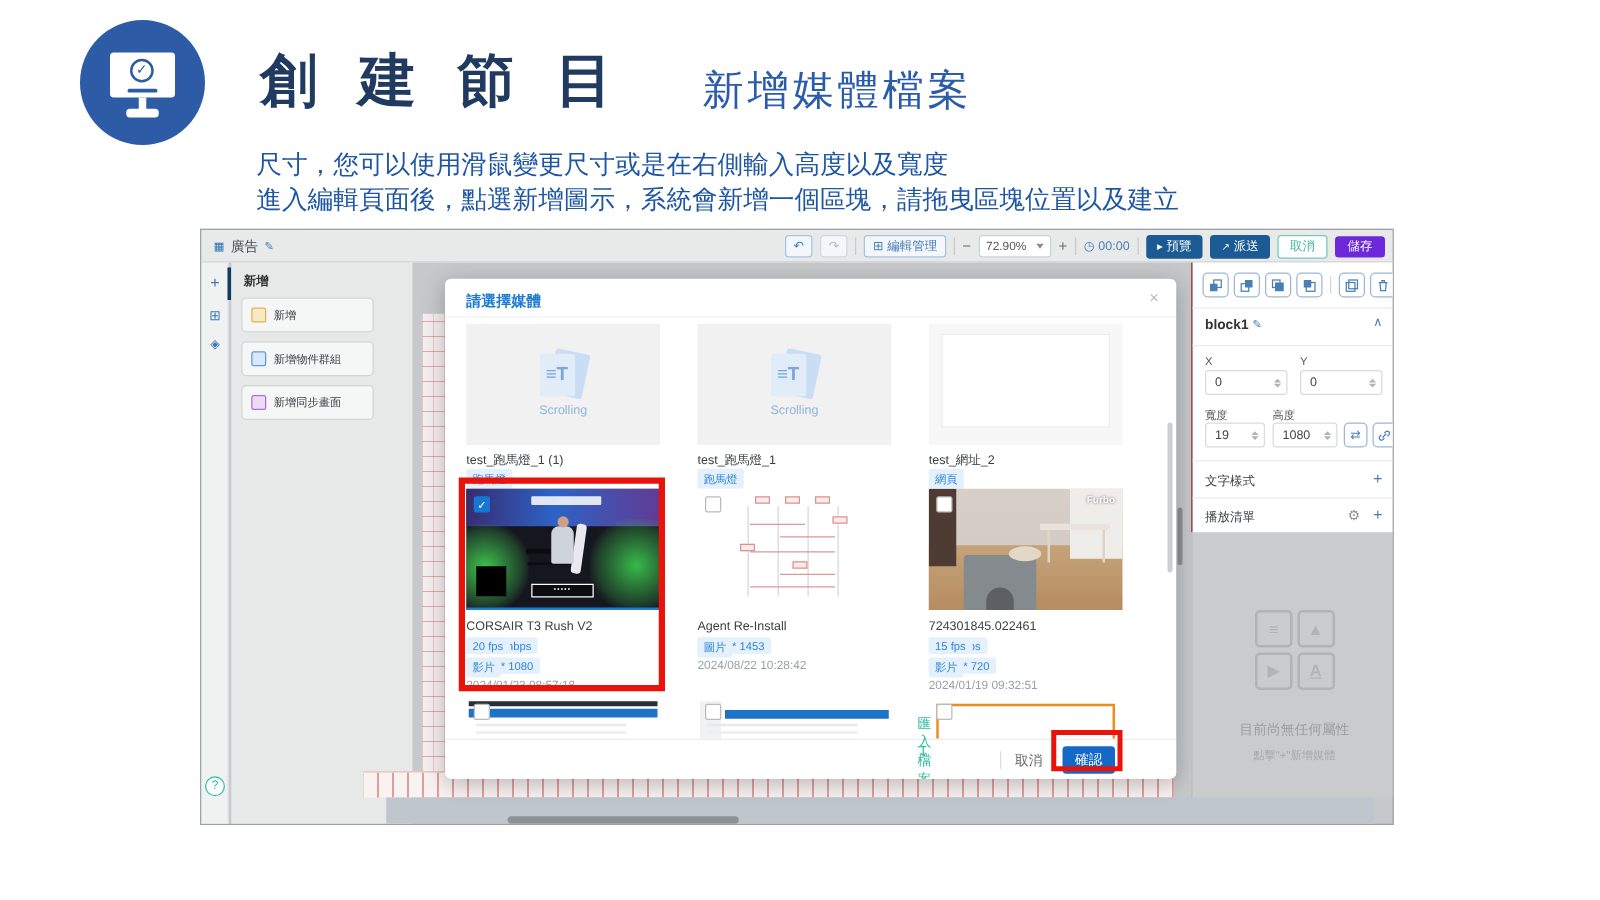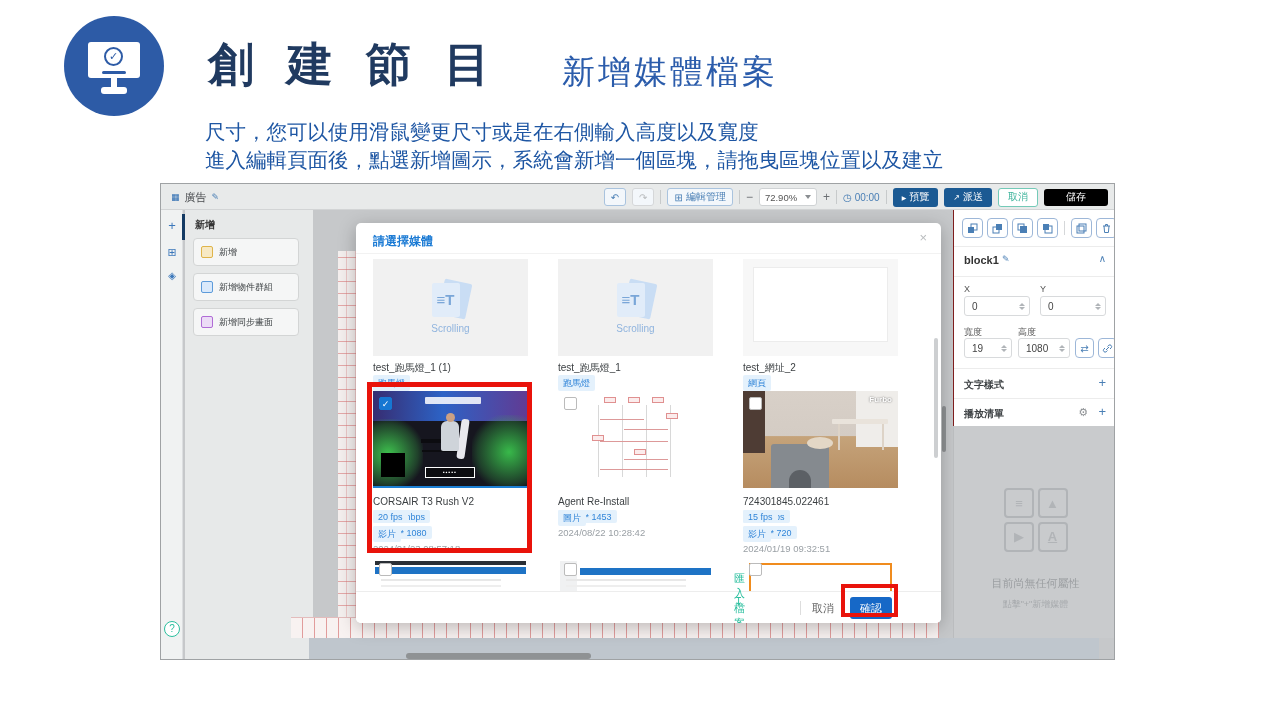--- a/index.html
+++ b/index.html
@@ -26,28 +26,28 @@
   .topbar-left span, .topbar-right span, .topbar-right button, .topbar-right div { position:static; }
   .tb-div { width:1px; height:14px; background:#c7cacb; }
   .tb-btn { height:18px; display:flex; align-items:center; gap:3px; border:1px solid #a9c3de; border-radius:3px; background:#f3f7fb; color:#4a7fb5; font-size:10px; padding:0 6px; }
   .tb-btn.disabled { border-color:#d5d7d9; color:#b9bcbe; }
   .tb-zoom { width:58px; height:18px; background:#fff; border:1px solid #cfd2d4; border-radius:3px; font-size:9.5px; color:#555; display:flex; align-items:center; justify-content:space-between; padding:0 5px; }
   .caret-down { width:0; height:0; border-left:3.5px solid transparent; border-right:3.5px solid transparent; border-top:4px solid #8a8e91; }
   .tb-sign { color:#6b6f73; font-size:12px; }
   .tb-time { color:#4a7fb5; font-size:10px; display:flex; align-items:center; gap:3px; }
   .btn-primary { height:19px; padding:0 9px; background:#1b5a93; border:none; border-radius:3px; color:#fff; font-size:10px; display:flex; align-items:center; gap:3px; }
   .btn-cancel { height:19px; padding:0 9px; background:#fff; border:1px solid #74cab8; border-radius:3px; color:#3eb49c; font-size:10px; }
-  .btn-save { height:17px; padding:0 22px; background:#000000; border:none; border-radius:3px; color:#fff; font-size:10px; }
+  .btn-save { height:17px; padding:0 10px; background:#6d28d9; border:none; border-radius:3px; color:#fff; font-size:10px; }
 
   .rail { left:0; top:26px; width:22px; height:451px; background:#f0f2f2; border-right:1px solid #dcdee0; }
   .rail .ric { position:absolute; left:0; width:22px; text-align:center; color:#3c78bb; }
   .active-bar { left:21px; top:30px; width:3px; height:26px; background:#143a63; }
   .help-badge { left:3px; top:437px; width:16px; height:16px; border:1.5px solid #2abf9e; border-radius:50%; color:#2abf9e; font-size:10px; text-align:center; line-height:14px; background:#fff; }
 
-  .left-panel { left:24px; top:26px; width:128px; height:451px; background:#e7e9e9; }
+  .left-panel { left:24px; top:26px; width:145px; height:451px; background:#e7e9e9; }
   .lp-title { left:10px; top:8px; font-size:10px; font-weight:bold; color:#333; }
   .lp-btn { left:8px; width:106px; height:28px; background:#f5f6f6; border:1px solid #d3d5d5; border-radius:4px; display:flex; align-items:center; gap:6px; padding:0 7px; }
   .lp-btn span { position:static; }
   .lp-ic { width:12px; height:12px; border-radius:2px; flex:none; }
   .lp-ic.y { background:#f7e9c4; border:1px solid #dfb44a; }
   .lp-ic.b { background:#d9e9fb; border:1px solid #5d9bda; }
   .lp-ic.p { background:#ecdcf6; border:1px solid #b06cd6; }
   .lp-label { font-size:9px; color:#3c4043; white-space:nowrap; }
 
   
@@ -143,21 +143,21 @@
   .blk-pencil { left:48px; top:44px; font-size:9px; color:#4a7fb5; }
   .blk-chevron { right:10px; top:43px; font-size:10px; color:#4a7fb5; }
   .fld-label { font-size:9px; color:#555; }
   .inp { height:20px; background:#fff; border:1px solid #d8dadc; border-radius:3px; font-size:10px; color:#444; display:flex; align-items:center; justify-content:space-between; padding:0 4px 0 7px; }
   .inp * { position:static; }
   .stepper { display:flex; flex-direction:column; gap:1px; }
   .stepper b { width:0; height:0; border-left:3px solid transparent; border-right:3px solid transparent; display:block; }
   .stepper .up { border-bottom:3.5px solid #b0b4b8; }
   .stepper .dn { border-top:3.5px solid #b0b4b8; }
   .sq-btn { width:19px; height:20px; border:1px solid #9db7d8; border-radius:4px; background:#fff; color:#4a7fb5; font-size:10px; display:flex; align-items:center; justify-content:center; }
-  .row-label { font-size:10px; color:#3c4043; font-weight:bold; }
+  .row-label { font-size:10px; color:#3c4043; font-weight:normal; }
   .row-plus { color:#4a7fb5; font-size:13px; }
   .row-gear { color:#8d9194; font-size:11px; }
 
   .ins-empty { left:792px; top:242px; width:163px; height:212px; background:#c9cbcd; border-left:1px solid #babcbe; }
   .empty-ic { left:50px; top:62px; width:64px; height:64px; display:grid; grid-template-columns:1fr 1fr; gap:3px; }
   .empty-ic div { position:static; width:30px; height:30px; border:2.5px solid #b1b4b7; border-radius:4px; color:#b1b4b7; font-size:13px; font-weight:bold; display:flex; align-items:center; justify-content:center; }
   .empty-title { left:0; top:150px; width:163px; text-align:center; font-size:11px; color:#9b9ea1; }
   .empty-hint { left:0; top:172px; width:163px; text-align:center; font-size:9px; color:#a6a9ac; }
 
   

